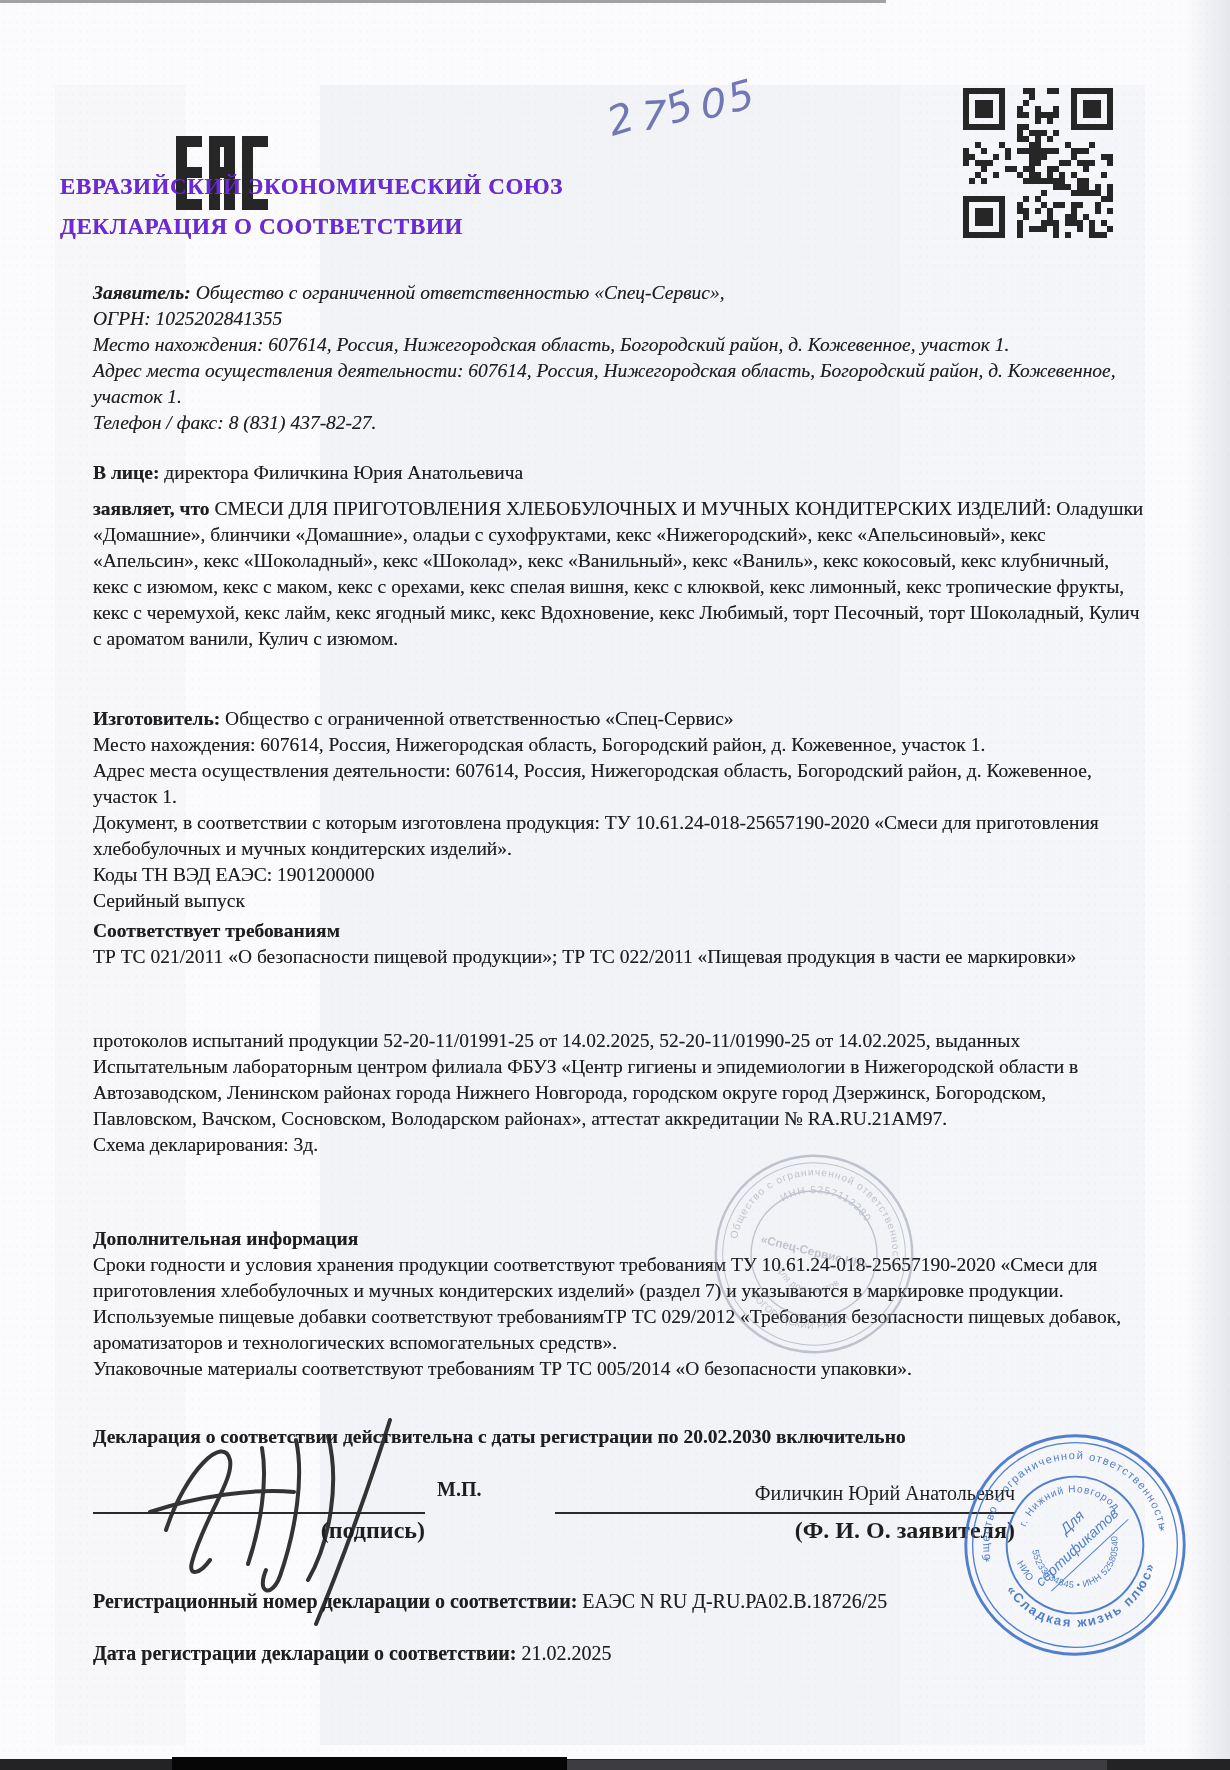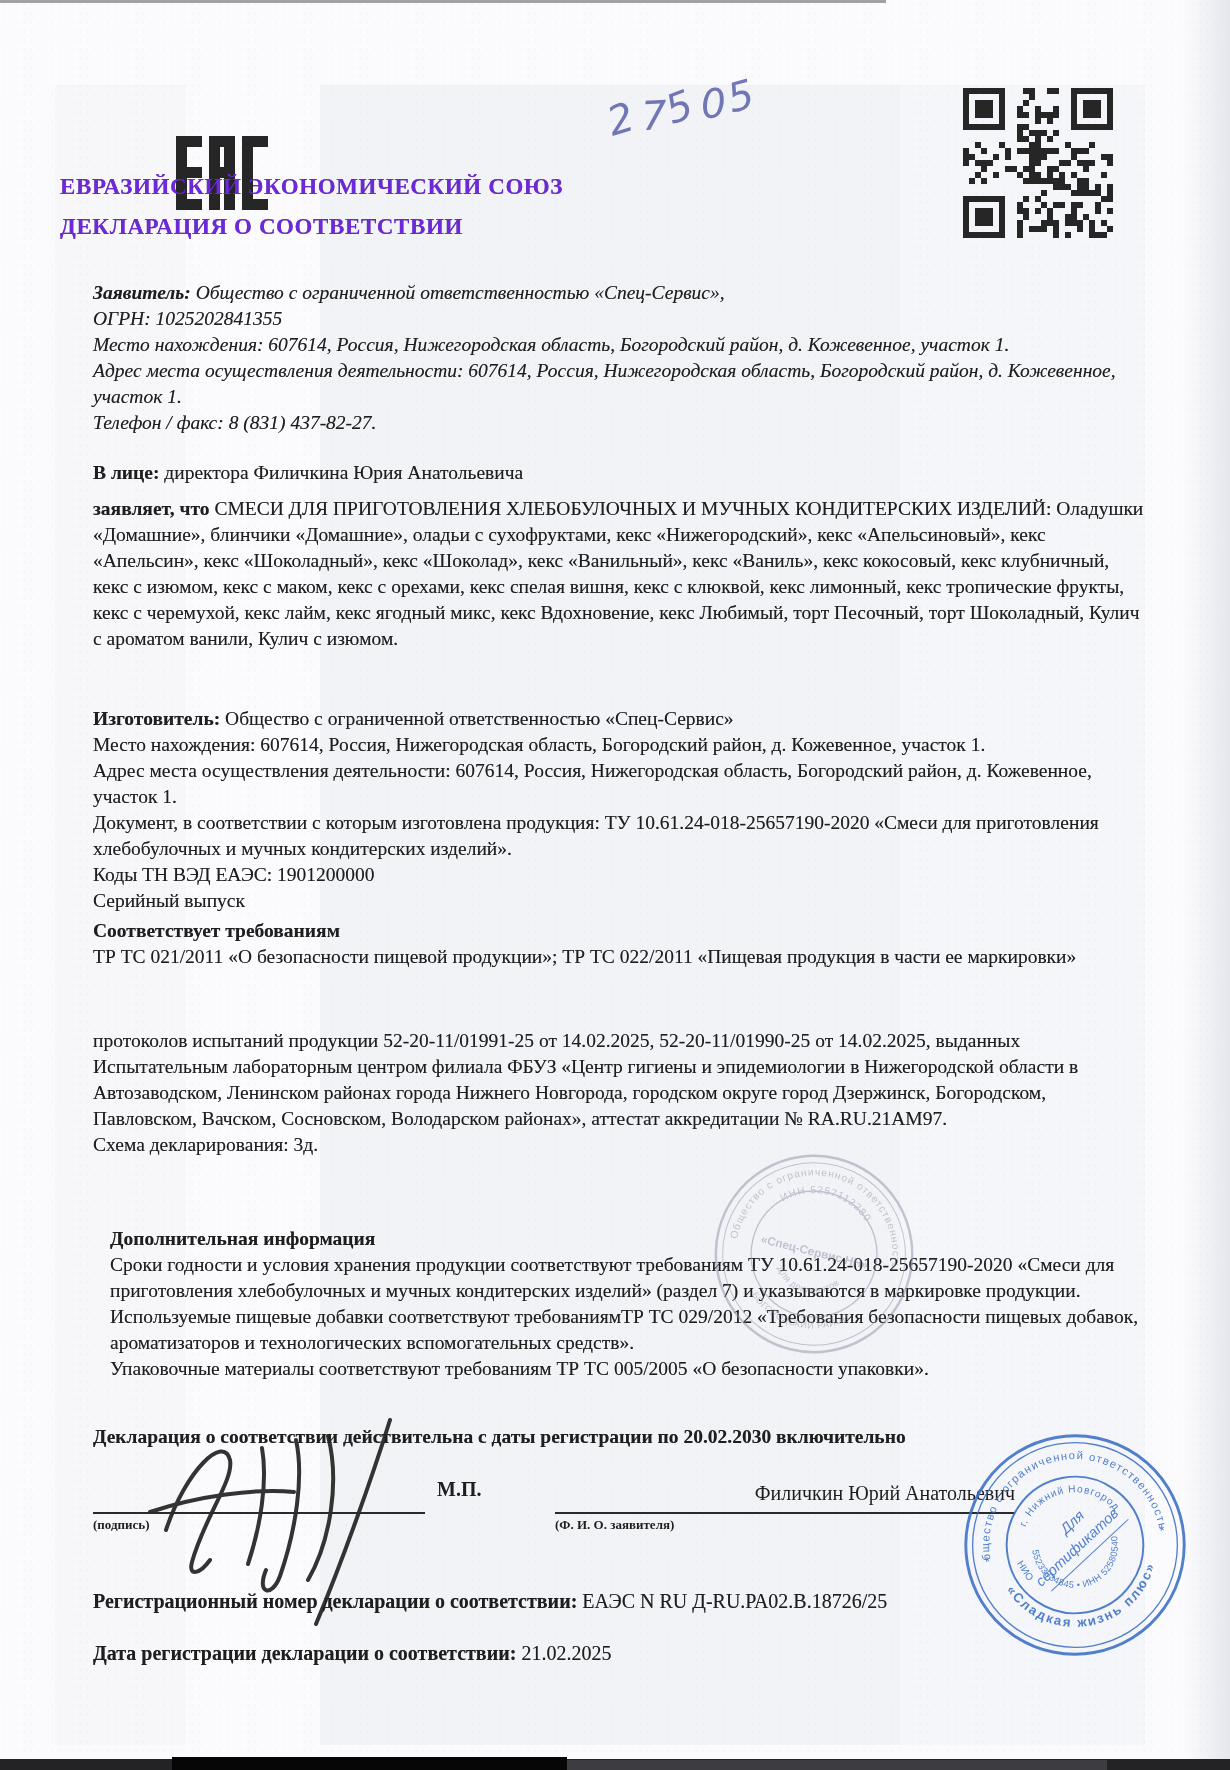--- a/index.html
+++ b/index.html
@@ -40,30 +40,30 @@
   .sec{position:absolute;left:93px;width:1052px;font-size:19.5px;line-height:26px;
     text-shadow:0 0 .4px rgba(20,20,20,.45);}
   .para{margin:0;}
   .b{font-weight:bold;}
   .sec-applicant{top:280px;font-style:italic;}
   .sec-representative{top:460px;}
   .sec-declaration{top:496px;}
   .sec-manufacturer{top:706px;}
   .sec-compliance{top:918px;}
   .sec-basis{top:1028px;}
-  .sec-additional{top:1226px;margin-left:17px;}
+  .sec-additional{top:1226px;}
   .sec-validity{top:1424px;font-weight:bold;}
 
   
   .sig-svg{position:absolute;left:138px;top:1412px;pointer-events:none;}
   .mp{position:absolute;left:437px;top:1478px;font-size:20px;font-weight:bold;}
   .sig-line{position:absolute;top:1512px;border-top:2px solid #2a2a2a;height:0;}
   .sig-line-left{left:93px;width:332px;}
   .sig-line-right{left:555px;width:460px;border-top-width:2px;}
-  .sig-caption{position:absolute;top:1517px;text-align:left;font-size:13px;font-weight:bold;}
+  .sig-caption{position:absolute;top:1517px;text-align:right;font-size:24px;font-weight:bold;}
   .cap-left{left:93px;width:332px;}
   .cap-right{left:555px;width:460px;}
   .signer-name{position:absolute;left:555px;top:1482px;width:460px;text-align:right;font-size:20px;}
 
   .reg-line{position:absolute;left:93px;width:1080px;font-size:20px;line-height:26px;
     text-shadow:0 0 .4px rgba(20,20,20,.45);}
   .reg-number{top:1588px;}
   .reg-date{top:1640px;}
 
   
@@ -319,21 +319,21 @@
 
   <div class="sec sec-basis">
     <p class="para">протоколов испытаний продукции 52-20-11/01991-25 от 14.02.2025,  52-20-11/01990-25 от 14.02.2025, выданных Испытательным лабораторным центром филиала ФБУЗ  «Центр гигиены и эпидемиологии в Нижегородской области в Автозаводском, Ленинском районах города Нижнего Новгорода, городском округе город Дзержинск, Богородском, Павловском, Вачском, Сосновском, Володарском районах», аттестат аккредитации № RA.RU.21АМ97.</p>
     <p class="para">Схема декларирования: 3д.</p>
   </div>
 
   <div class="sec sec-additional">
     <p class="para b">Дополнительная информация</p>
     <p class="para">Сроки годности и условия хранения продукции соответствуют требованиям ТУ 10.61.24-018-25657190-2020 «Смеси для приготовления хлебобулочных и мучных кондитерских изделий» (раздел 7) и указываются в маркировке продукции.</p>
     <p class="para">Используемые пищевые добавки соответствуют требованиямТР ТС 029/2012 «Требования безопасности пищевых добавок, ароматизаторов и технологических вспомогательных средств».</p>
-    <p class="para">Упаковочные материалы соответствуют требованиям ТР ТС 005/2005 «О безопасности упаковки».</p>
+    <p class="para">Упаковочные материалы соответствуют требованиям ТР ТС 005/2014 «О безопасности упаковки».</p>
   </div>
 
   <div class="sec sec-validity">Декларация о соответствии действительна с даты регистрации по 20.02.2030 включительно</div>
 
   <svg class="sig-svg" width="330" height="225" viewBox="0 0 330 225">
     <g fill="none" stroke="#232323" stroke-width="4" stroke-linecap="round" opacity=".92">
       <path d="M28,118 C48,58 86,22 92,48 C96,68 66,106 54,150 C50,165 62,162 72,148"></path>
       <path d="M12,100 C60,84 118,76 156,80"></path>
       <path d="M124,36 C130,70 122,116 110,152"></path>
       <path d="M158,28 C166,64 158,118 142,164 C134,186 118,182 128,158"></path>

